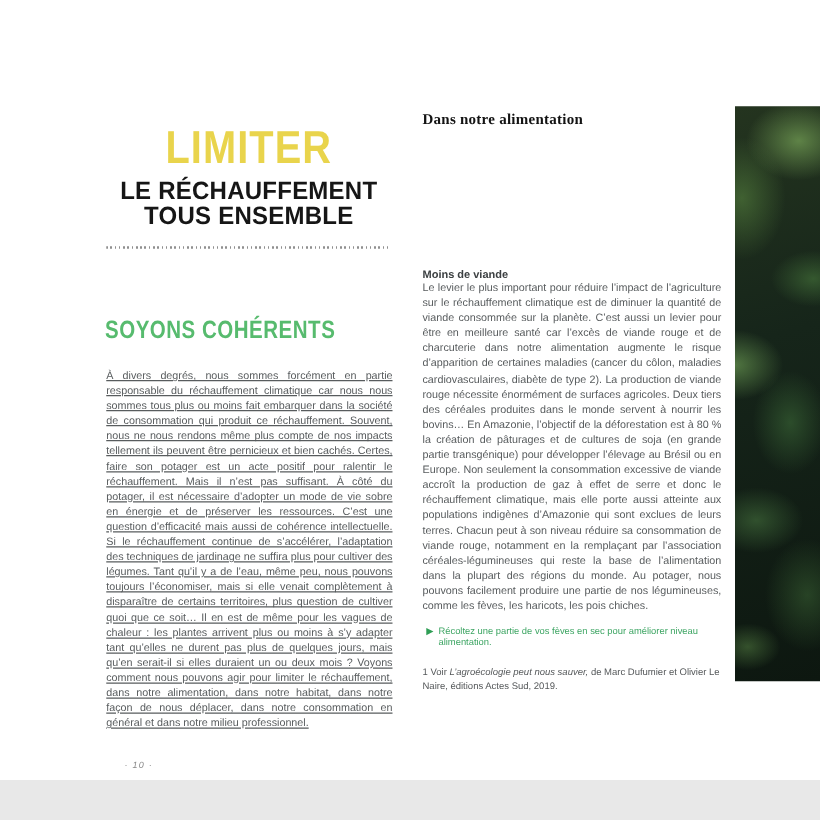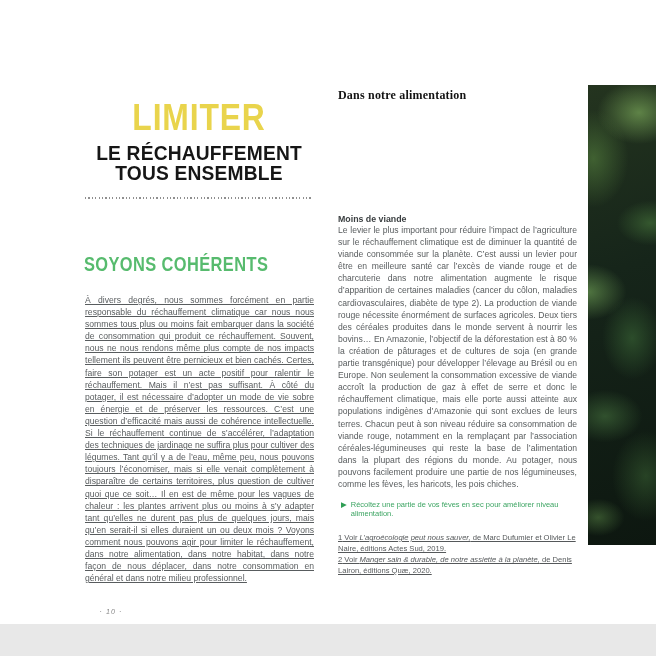--- a/index.html
+++ b/index.html
@@ -27,21 +27,21 @@
   .rc-head{position:absolute;left:338px;top:88px;font-family:"Liberation Serif",serif;
            font-weight:bold;font-size:12px;color:#131313;letter-spacing:.2px;}
   .rc-p1{position:absolute;left:338px;top:133px;width:237px;}
   .rc-sub{position:absolute;left:338px;top:214px;font-size:8.8px;font-weight:bold;color:#3c4042;}
   .rc-p2{position:absolute;left:338px;top:224px;width:239px;}
   .tip{position:absolute;left:341px;top:500px;width:236px;font-size:7.5px;line-height:9px;
        color:#3da563;display:flex;gap:4px;align-items:flex-start;}
   .tip-arrow{color:#2f9e55;font-size:7.5px;line-height:9px;}
   .footnotes{position:absolute;left:338px;top:533px;width:240px;font-size:7.6px;
              line-height:10.6px;color:#55585a;}
-  .fn{margin-bottom:1px;text-decoration:underline;}
+  .fn{margin-bottom:1px;}
   .fn-title{font-style:italic;}
   
   .photo{position:absolute;left:588px;top:85px;width:68px;height:460px;
     background:
       radial-gradient(60px 45px at 75% 6%, rgba(105,145,78,.85), rgba(40,70,35,0) 70%),
       radial-gradient(50px 70px at 8% 16%, rgba(78,118,58,.7), rgba(0,0,0,0) 70%),
       radial-gradient(45px 30px at 92% 30%, rgba(60,100,52,.8), transparent 75%),
       radial-gradient(55px 40px at 0% 45%, rgba(100,145,78,.75), transparent 70%),
       radial-gradient(40px 55px at 65% 55%, rgba(48,84,46,.85), transparent 75%),
       radial-gradient(50px 35px at 25% 72%, rgba(62,102,56,.7), transparent 75%),
@@ -79,21 +79,20 @@
 
   <div class="body-text rc-p2">Le levier le plus important pour réduire l’impact de l’agriculture sur le réchauffement climatique est de diminuer la quantité de viande consommée sur la planète. C’est aussi un levier pour être en meilleure santé car l’excès de viande rouge et de charcuterie dans notre alimentation augmente le risque d’apparition de certaines maladies (cancer du côlon, maladies cardiovasculaires, diabète de type 2). La production de viande rouge nécessite énormément de surfaces agricoles. Deux tiers des céréales produites dans le monde servent à nourrir les bovins… En Amazonie, l’objectif de la déforestation est à 80 % la création de pâturages et de cultures de soja (en grande partie transgénique) pour développer l’élevage au Brésil ou en Europe. Non seulement la consommation excessive de viande accroît la production de gaz à effet de serre et donc le réchauffement climatique, mais elle porte aussi atteinte aux populations indigènes d’Amazonie qui sont exclues de leurs terres. Chacun peut à son niveau réduire sa consommation de viande rouge, notamment en la remplaçant par l’association céréales-légumineuses qui reste la base de l’alimentation dans la plupart des régions du monde. Au potager, nous pouvons facilement produire une partie de nos légumineuses, comme les fèves, les haricots, les pois chiches.</div>
 
   <div class="tip">
     <span class="tip-arrow">▶</span>
     <span>Récoltez une partie de vos fèves en sec pour améliorer niveau alimentation.</span>
   </div>
 
   <div class="footnotes">
     <div class="fn"><span>1</span><span>  Voir </span><span class="fn-title">L’agroécologie peut nous sauver,</span><span> de Marc Dufumier et Olivier Le Naire, éditions Actes Sud, 2019.</span></div>
-    <div class="fn"><span>2</span><span>  Voir </span><span class="fn-title">Manger sain &amp; durable, de notre assiette à la planète,</span><span> de Denis Lairon, éditions Quæ, 2020.</span></div>
   </div>
 
   <div class="photo"></div>
 
   <div class="crop bl"></div>
   <div class="crop br"></div>
   <div class="slug left">LEGUME _CANICULE3.indd   10</div>
   <div class="slug right">15/10/2020   12:10</div>
 
 </div>

